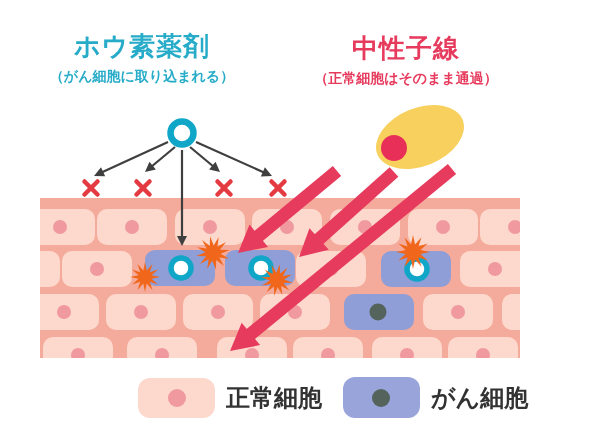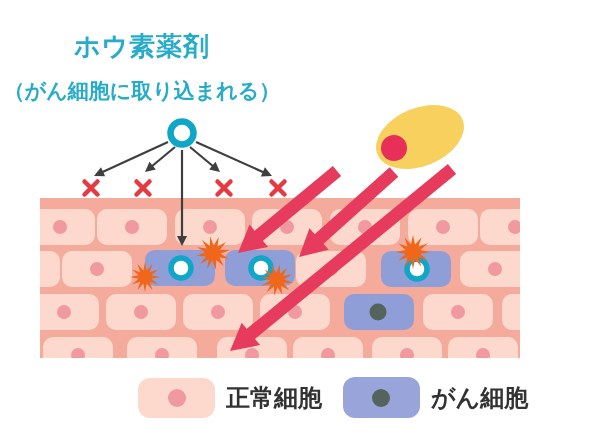--- a/index.html
+++ b/index.html
@@ -3,21 +3,21 @@
 <meta charset="utf-8">
 <style>
   html,body{margin:0;padding:0;background:#ffffff;}
   .stage{
     position:relative;width:600px;height:444px;background:#ffffff;overflow:hidden;
     font-family:"Liberation Sans","DejaVu Sans",sans-serif;
   }
   .stage svg{position:absolute;left:0;top:0;}
   .label-block{position:absolute;text-align:center;line-height:1.25;}
   .label-block .t-main{font-size:26px;font-weight:bold;letter-spacing:1px;}
-  .label-block .t-sub{font-size:21px;font-weight:bold;margin-top:15px;letter-spacing:0;}
+  .label-block .t-sub{font-size:14px;font-weight:bold;margin-top:5px;letter-spacing:0;}
   #label-left{left:0;top:30px;width:284px;}
   #label-right{left:278px;top:32px;width:256px;}
   svg text.legend-label{font-size:24px;font-weight:600;fill:#323232;}
 </style>
 </head>
 <body>
 
 <div class="stage">
 
   <svg id="diagram" width="600" height="444" viewBox="0 0 600 444">
@@ -218,14 +218,18 @@
       <circle cx="381" cy="398" r="9" fill="#54635b"></circle>
       <text class="legend-label" x="431" y="406">がん細胞</text>
     </g>
   </svg>
 
   <div id="label-left" class="label-block" style="color: rgb(38, 171, 200);">
     <div class="t-main">ホウ素薬剤</div>
     <div class="t-sub">（がん細胞に取り込まれる）</div>
   </div>
 
+  <div id="label-right" class="label-block" style="color: rgb(231, 59, 94);">
+    <div class="t-main">中性子線</div>
+    <div class="t-sub">（正常細胞はそのまま通過）</div>
+  </div>
 
 </div>
 
 </body></html>

